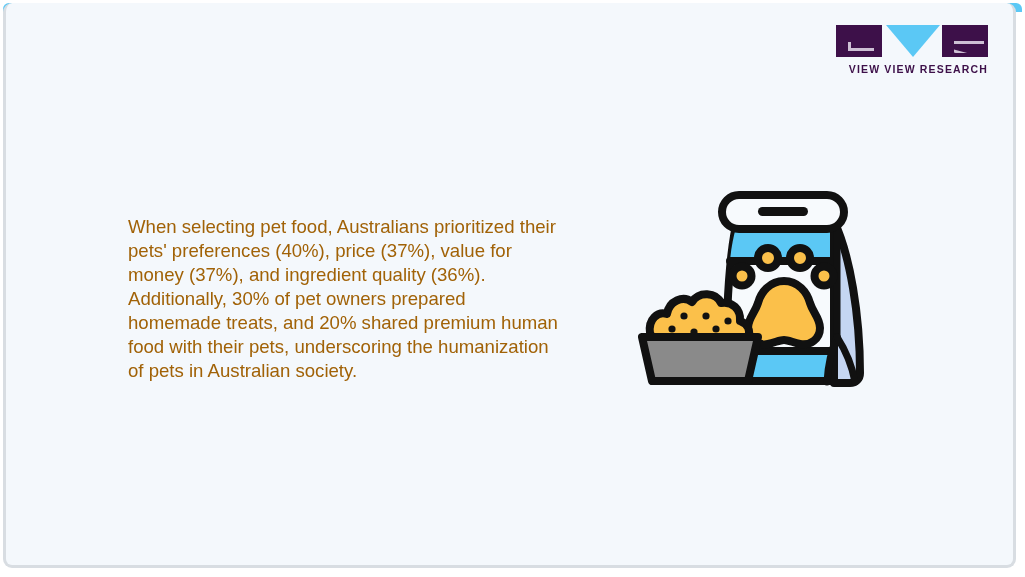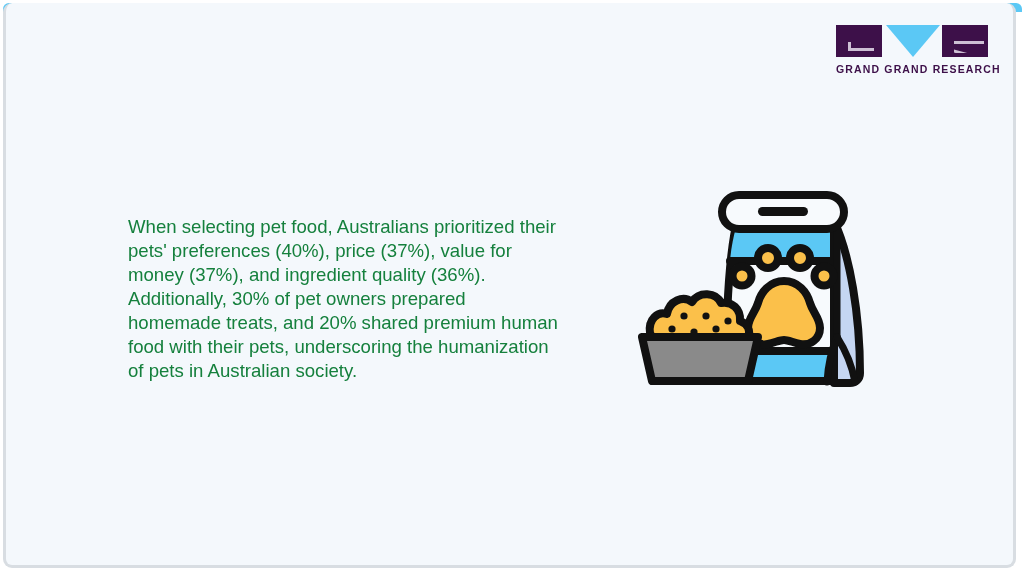--- a/index.html
+++ b/index.html
@@ -124,21 +124,21 @@
   }
 
   
   #insight-text {
     position: absolute;
     left: 122px;
     top: 212px;
     width: 432px;
     font-size: 18.6px;
     line-height: 24px;
-    color: #15803d;
+    color: #a16207;
     white-space: pre-line;
   }
 
   
   #pet-food-illustration {
     position: absolute;
     left: 632px;
     top: 182px;
     width: 262px;
     height: 222px;
@@ -153,21 +153,21 @@
 <div id="infographic-card">
 
   <div id="brand-logo">
     <div class="logo-mark">
       <div class="logo-block" id="logo-g-block"></div>
       <div id="logo-g-cut"></div>
       <div id="logo-v-triangle"></div>
       <div class="logo-block" id="logo-r-block"></div>
       <div id="logo-r-cut"></div>
     </div>
-    <div id="logo-wordmark">GRAND GRAND RESEARCH</div>
+    <div id="logo-wordmark">VIEW VIEW RESEARCH</div>
   </div>
 
   <div id="insight-text">When selecting pet food, Australians prioritized their pets' preferences (40%), price (37%), value for money (37%), and ingredient quality (36%). Additionally, 30% of pet owners prepared homemade treats, and 20% shared premium human food with their pets, underscoring the humanization of pets in Australian society.</div>
 
   <div id="pet-food-illustration">
     <svg width="262" height="222" viewBox="0 0 262 222" xmlns="http://www.w3.org/2000/svg">
 
       <path d="M100 32 C 92 62, 88 120, 88 196 L 204 196 C 204 120, 200 62, 192 32 Z" fill="#f7fafd" stroke="#111111" stroke-width="8" stroke-linejoin="round"></path>
 
       <path d="M97.5 44 C 95 54, 93 64, 92 76 L 201 76 C 200 64, 198 54, 195.5 44 Z" fill="#5bc8f5"></path>

